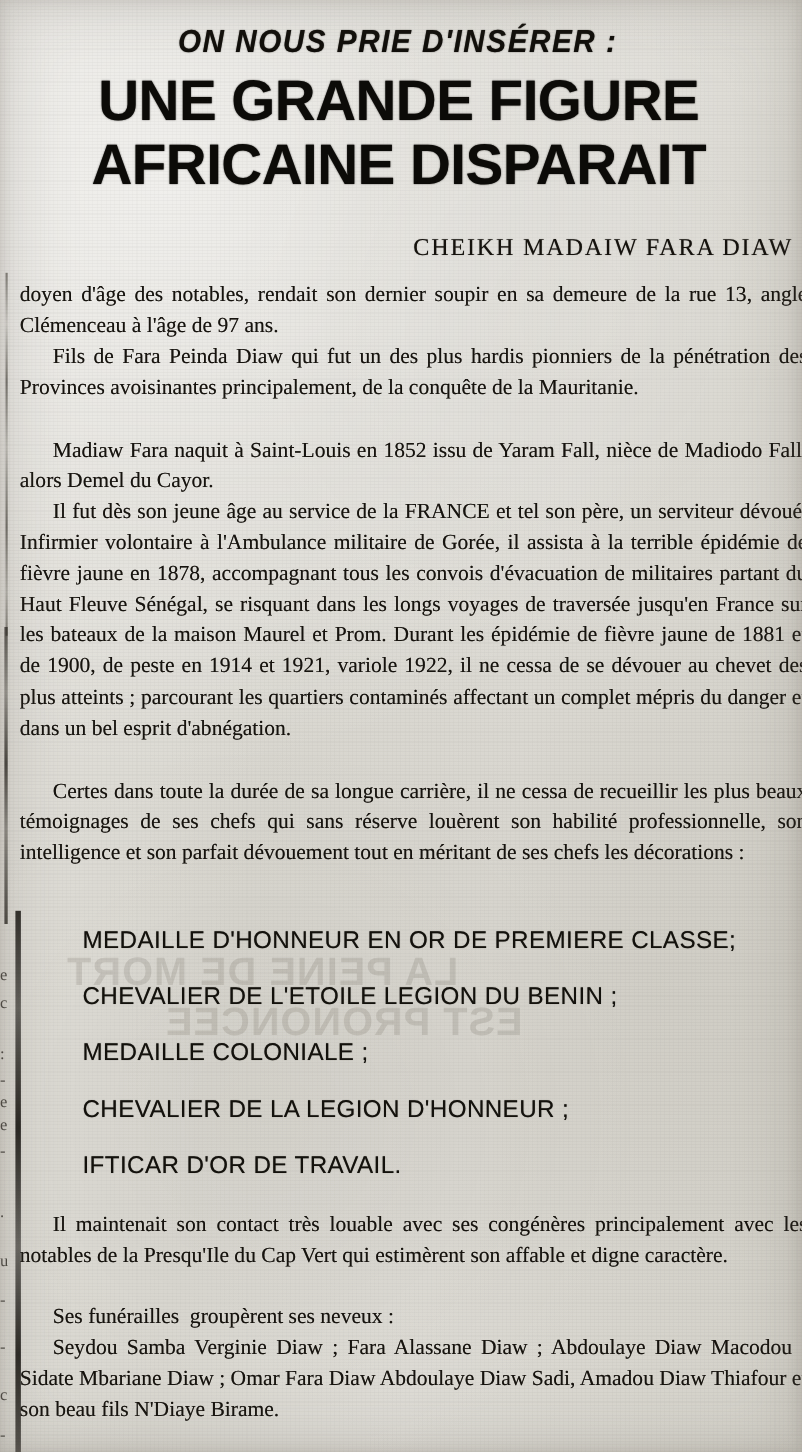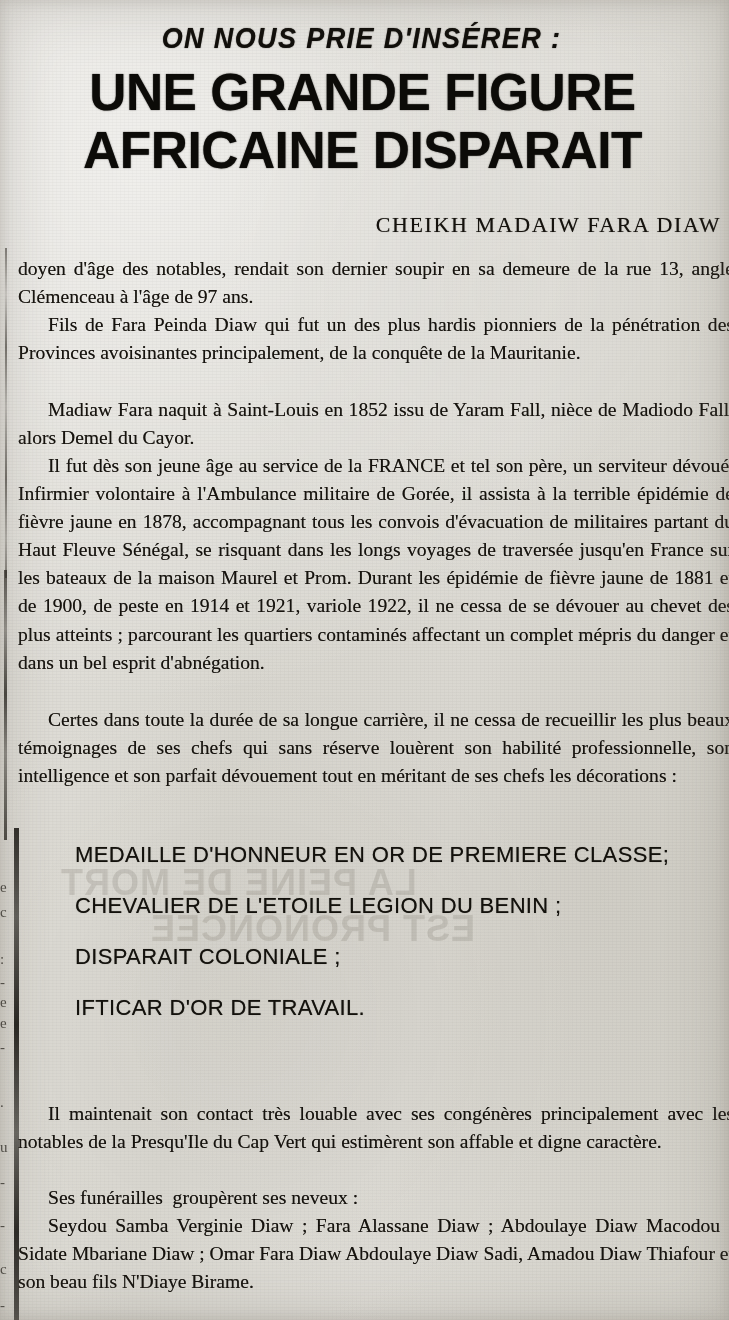--- a/index.html
+++ b/index.html
@@ -163,21 +163,22 @@
 
     <div class="body indent" style="top:396px;">Madiaw Fara naquit à Saint-Louis en 1852 issu de Yaram Fall, nièce de Madiodo Fall, alors Demel du Cayor.</div>
 
     <div class="body indent" style="top:452px;">Il fut dès son jeune âge au service de la FRANCE et tel son père, un serviteur dévoué. Infirmier volontaire à l'Ambulance militaire de Gorée, il assista à la terrible épidémie de fièvre jaune en 1878, accompagnant tous les convois d'évacuation de militaires partant du Haut Fleuve Sénégal, se risquant dans les longs voyages de traversée jusqu'en France sur les bateaux de la maison Maurel et Prom. Durant les épidémie de fièvre jaune de 1881 et de 1900, de peste en 1914 et 1921, variole 1922, il ne cessa de se dévouer au chevet des plus atteints ; parcourant les quartiers contaminés affectant un complet mépris du danger et dans un bel esprit d'abnégation.</div>
 
     <div class="body indent" style="top:706px;">Certes dans toute la durée de sa longue carrière, il ne cessa de recueillir les plus beaux témoignages de ses chefs qui sans réserve louèrent son habilité professionnelle, son intelligence et son parfait dévouement tout en méritant de ses chefs les décorations :</div>
 
     <div class="decs" style="top:845px;">
       <div class="dec">MEDAILLE D'HONNEUR EN OR DE PREMIERE CLASSE;</div>
       <div class="dec">CHEVALIER DE L'ETOILE LEGION DU BENIN ;</div>
-      <div class="dec">DISPARAIT COLONIALE ;</div>
+      <div class="dec">MEDAILLE COLONIALE ;</div>
+      <div class="dec">CHEVALIER DE LA LEGION D'HONNEUR ;</div>
       <div class="dec">IFTICAR D'OR DE TRAVAIL.</div>
     </div>
 
     <div class="body indent" style="top:1100px;">Il maintenait son contact très louable avec ses congénères principalement avec les notables de la Presqu'Ile du Cap Vert qui estimèrent son affable et digne caractère.</div>
 
     <div class="body indent" style="top:1184px;">Ses funérailles  groupèrent ses neveux :</div>
 
     <div class="body indent" style="top:1212px;">Seydou Samba Verginie Diaw ; Fara Alassane Diaw ; Abdoulaye Diaw Macodou ; Sidate Mbariane Diaw ; Omar Fara Diaw Abdoulaye Diaw Sadi, Amadou Diaw Thiafour et son beau fils N'Diaye Birame.</div>
 
   </div>

